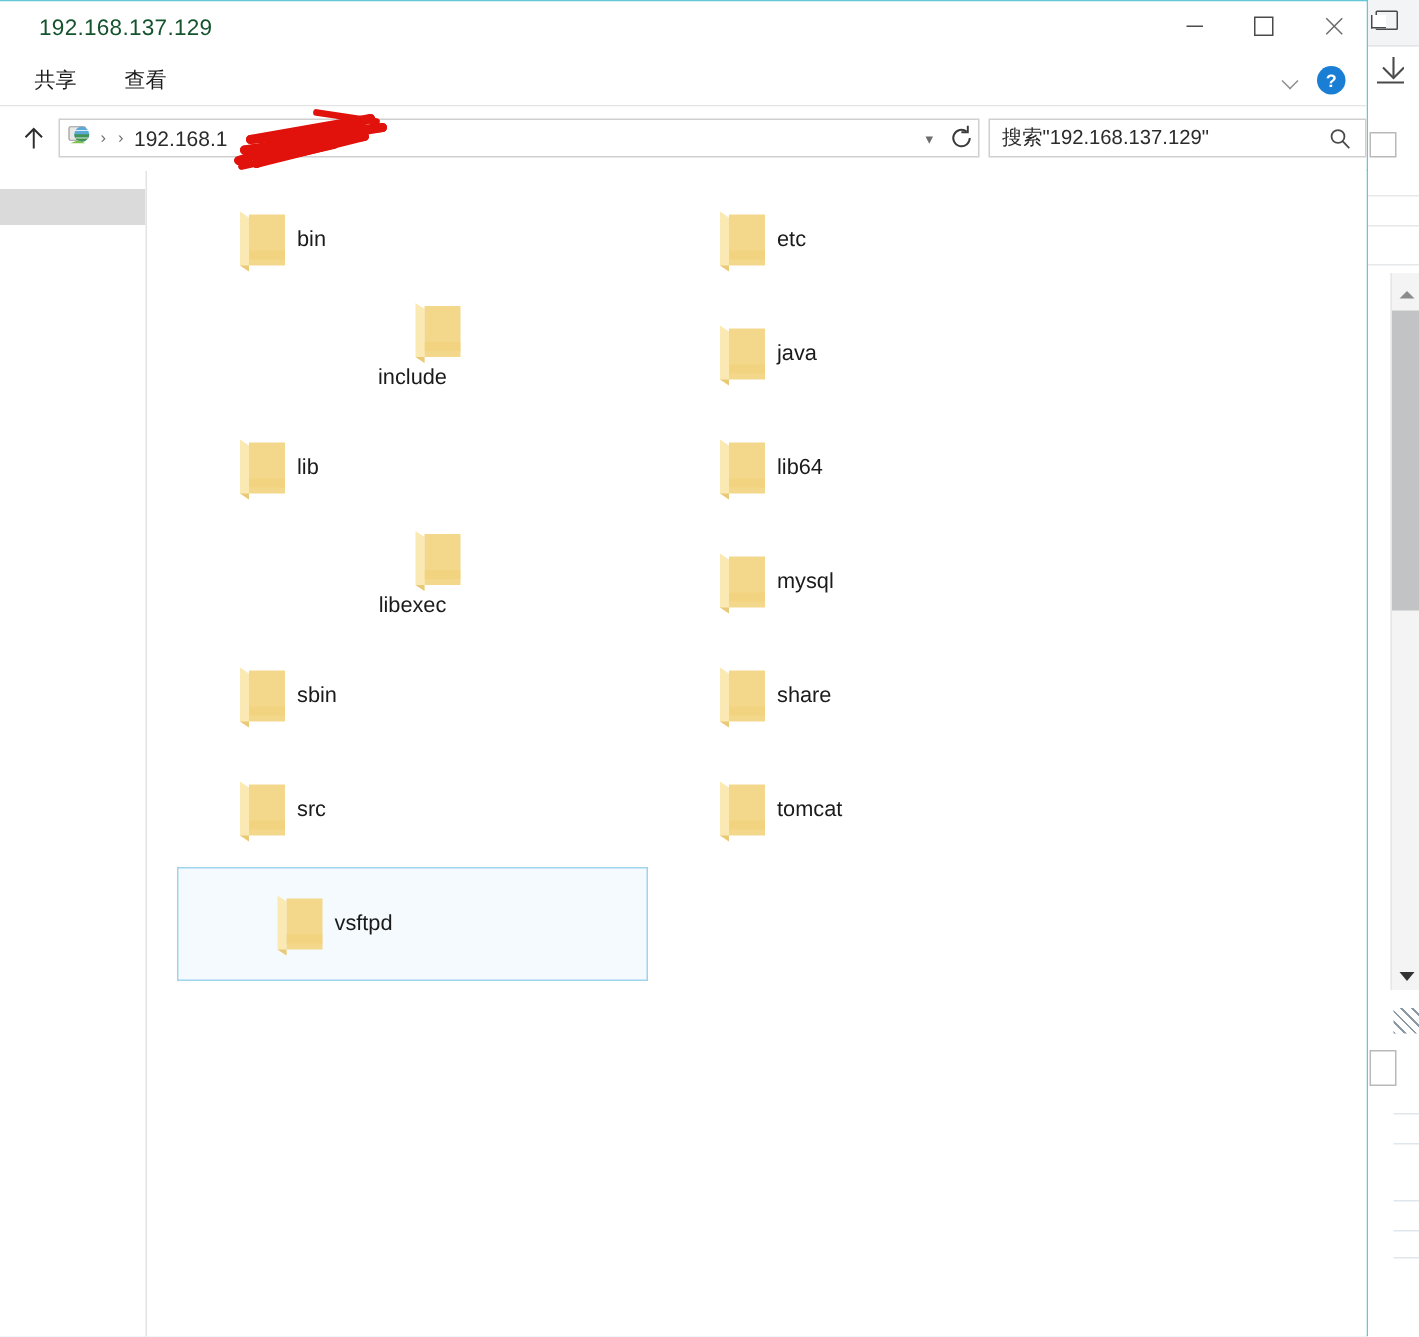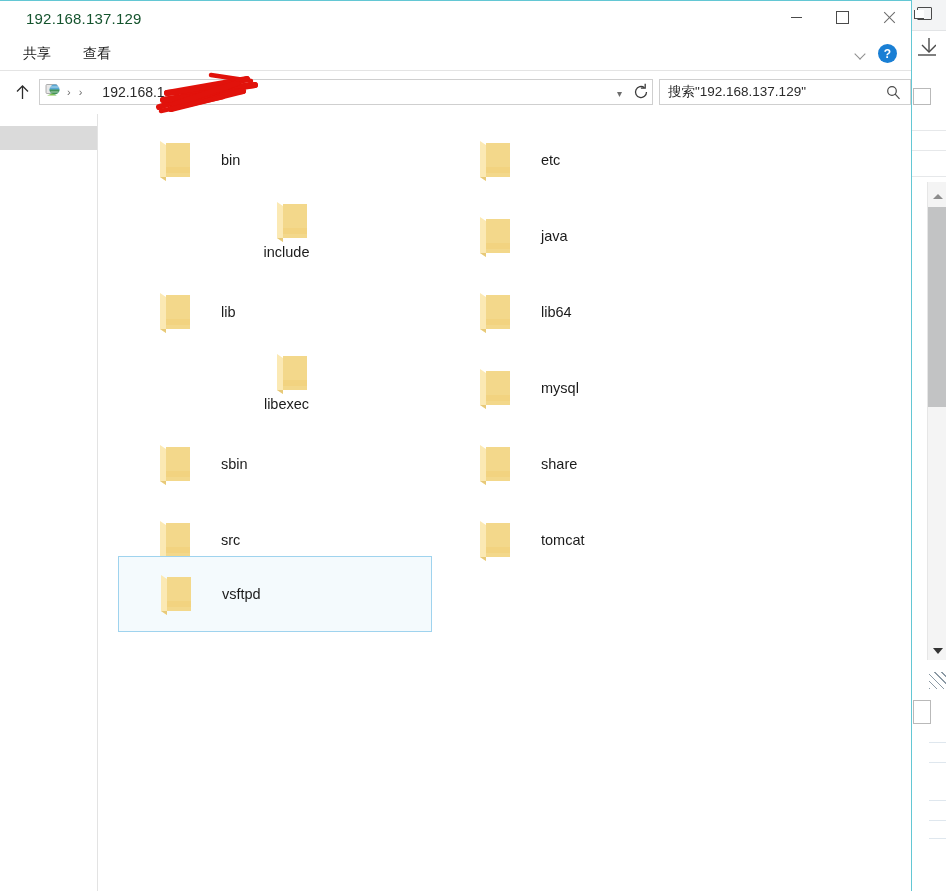--- a/index.html
+++ b/index.html
@@ -205,21 +205,21 @@
   }
   .addr-icon {
     margin-left: 5px; width: 18px; height: 18px;
     flex: none;
   }
   .crumb-sep {
     font-size: 11px; color: #6d6d6d; margin: 0 4px;
     flex: none;
   }
   .addr-text {
-    font-size: 14px; color: #2b2b2b; margin-left: 16px;
+    font-size: 14px; color: #2b2b2b; margin-left: 3px;
     white-space: nowrap;
   }
   .addr-dropdown {
     position: absolute; right: 30px; top: 8px;
     font-size: 10px; color: #6d6d6d;
   }
   .refresh-btn {
     position: absolute; left: 790px; top: 11px;
     width: 20px; height: 20px;
     color: #3b3b3b;
@@ -282,21 +282,20 @@
   .tile.selected {
     border: 1px solid #9fd3ee;
     background: #f4fafd;
   }
   .folder-icon {
     width: 42px; height: 46px;
     margin-left: 38px; flex: none;
   }
   .tile-label {
     font-size: 14.5px; color: #1b1b1b;
-    margin-left: 23px;
     white-space: nowrap;
   }
 </style>
 </head>
 <body>
 
 <div id="root">
 
   <div class="bg-window">
     <div class="bg-win-topbar"></div>
@@ -590,21 +589,21 @@
           <svg width="42" height="46" viewBox="0 0 42 46">
             <path d="M4 4 L4 40 L10 44 L10 8 Z" fill="#fbe9b4"></path>
             <path d="M10 6 L34 6 L34 40 L10 40 Z" fill="#f3d88b"></path>
             <path d="M10 30 L34 30 L34 36 L10 36 Z" fill="#f0d079" opacity="0.55"></path>
             <path d="M4 40 L10 44 L10 40 Z" fill="#e7c979"></path>
           </svg>
         </span>
         <span class="tile-label">tomcat</span>
       </div>
 
-      <div class="tile selected" style="left:20px; top:442px;">
+      <div class="tile selected" style="left:20px; top:464px;padding-left:24px;">
         <span class="folder-icon">
           <svg width="42" height="46" viewBox="0 0 42 46">
             <path d="M4 4 L4 40 L10 44 L10 8 Z" fill="#fbe9b4"></path>
             <path d="M10 6 L34 6 L34 40 L10 40 Z" fill="#f3d88b"></path>
             <path d="M10 30 L34 30 L34 36 L10 36 Z" fill="#f0d079" opacity="0.55"></path>
             <path d="M4 40 L10 44 L10 40 Z" fill="#e7c979"></path>
           </svg>
         </span>
         <span class="tile-label">vsftpd</span>
       </div>

